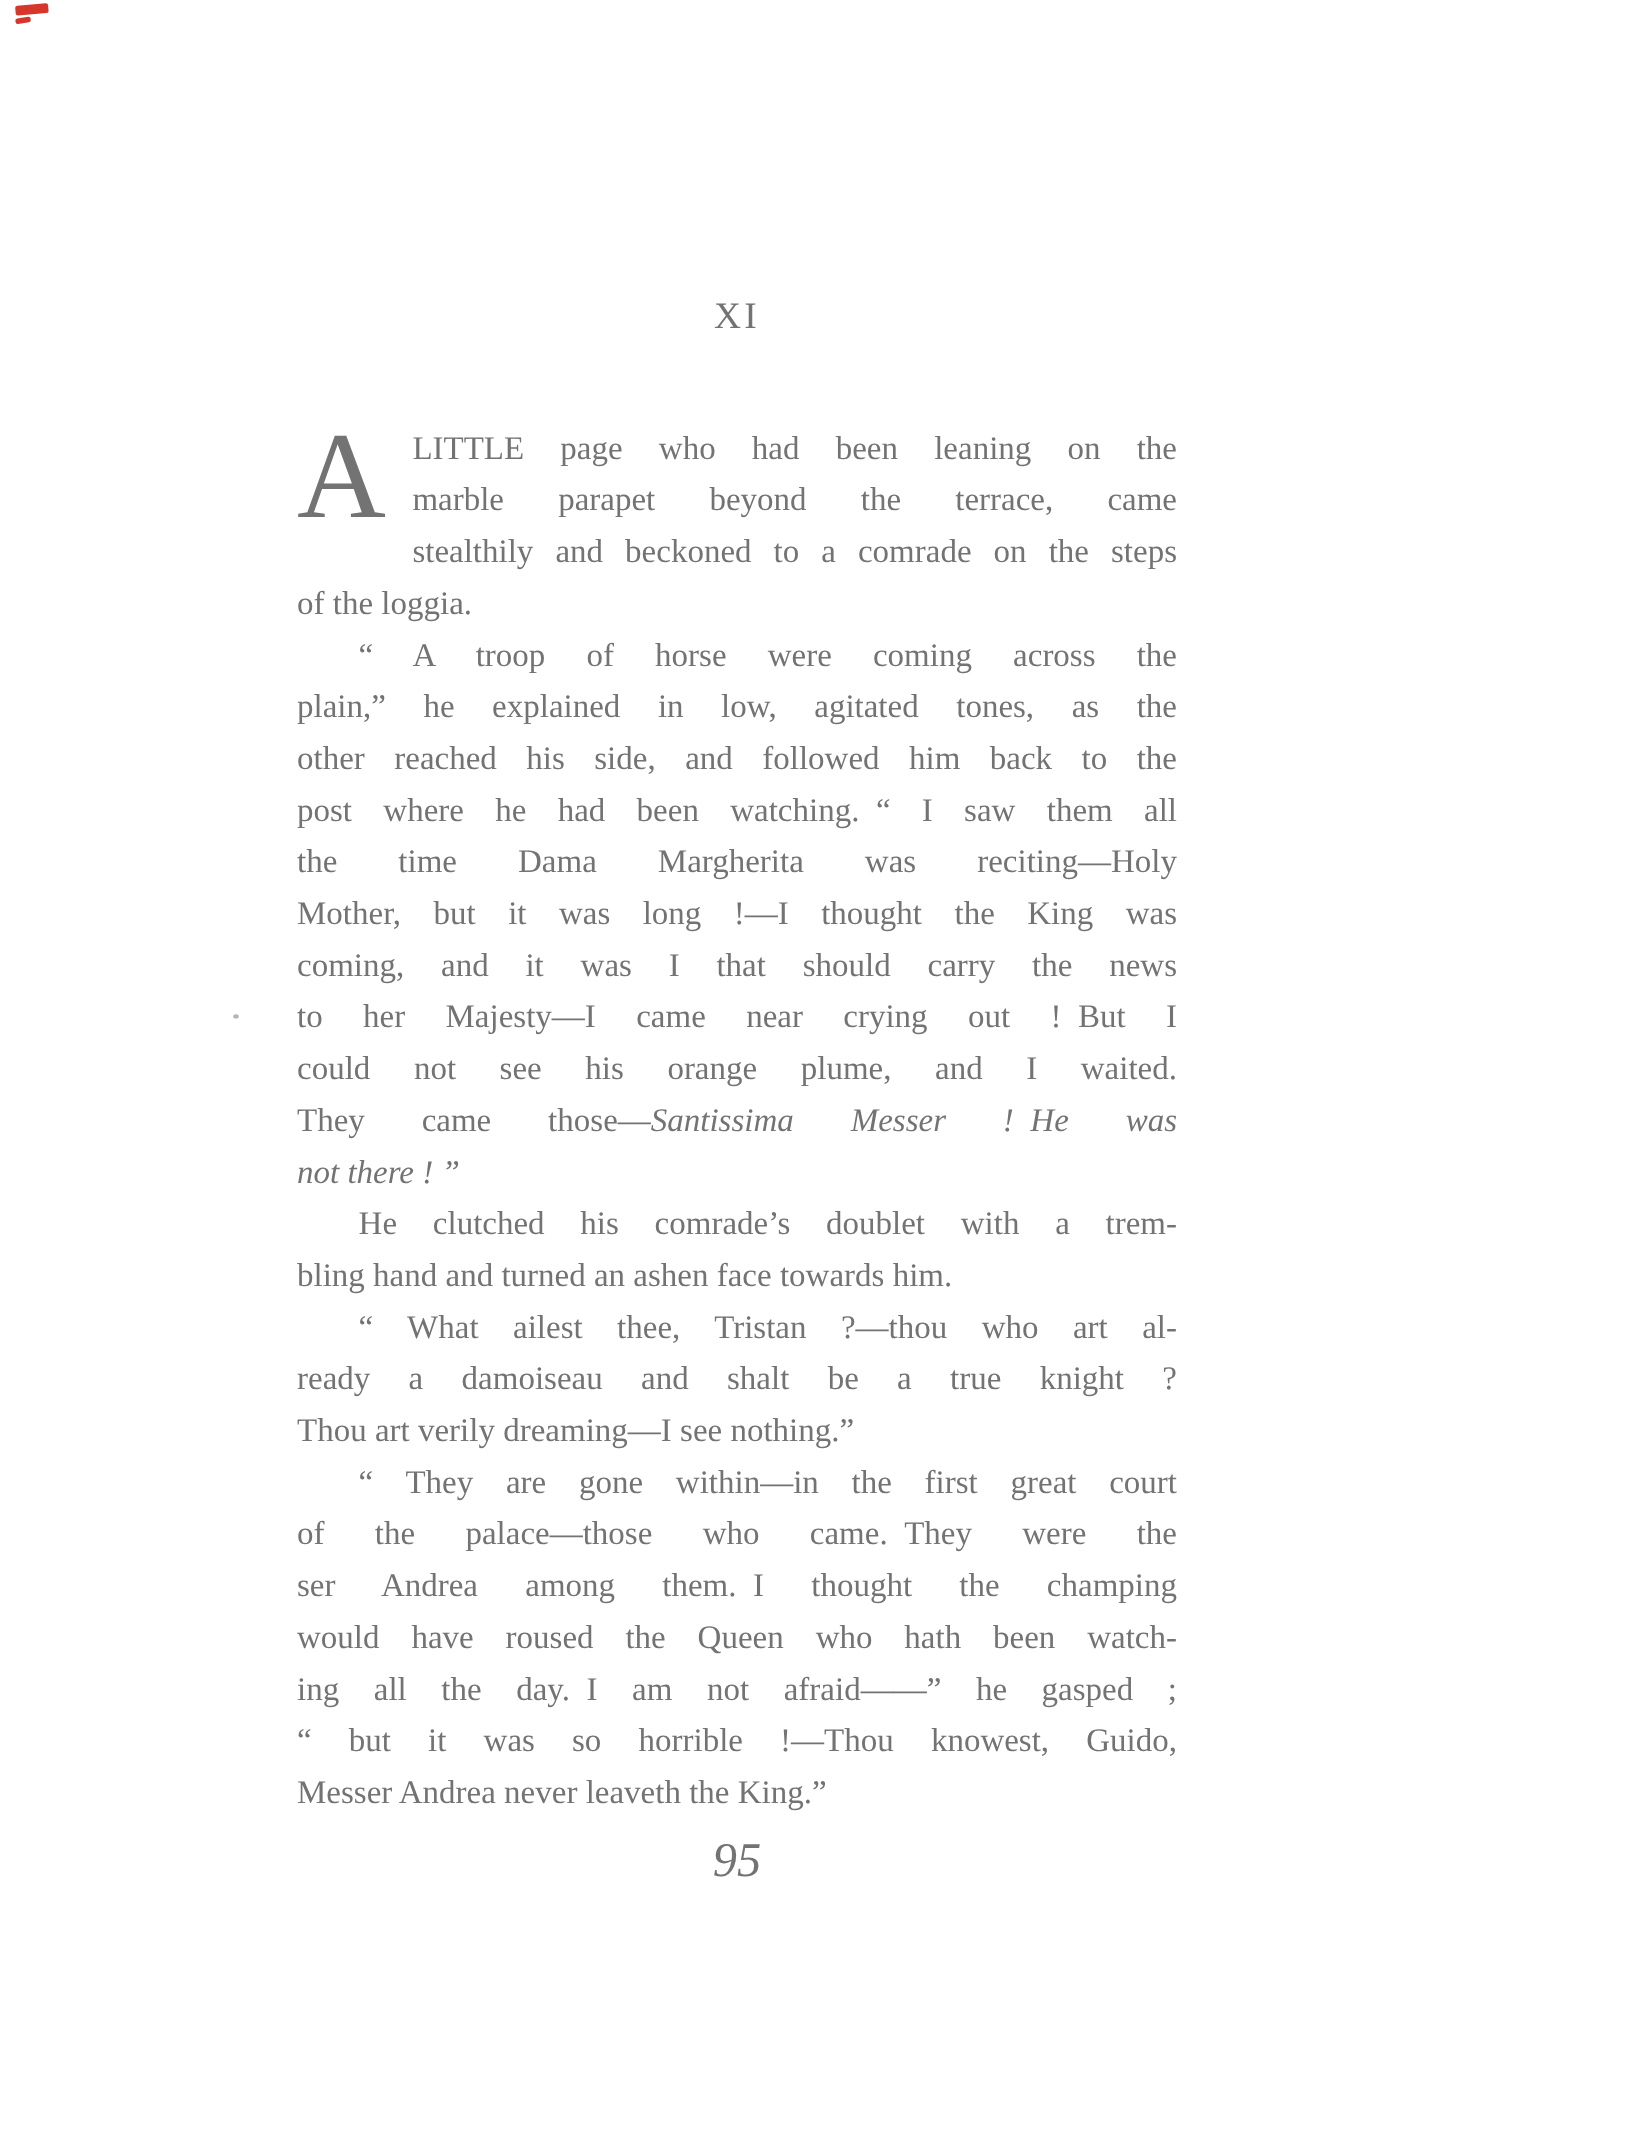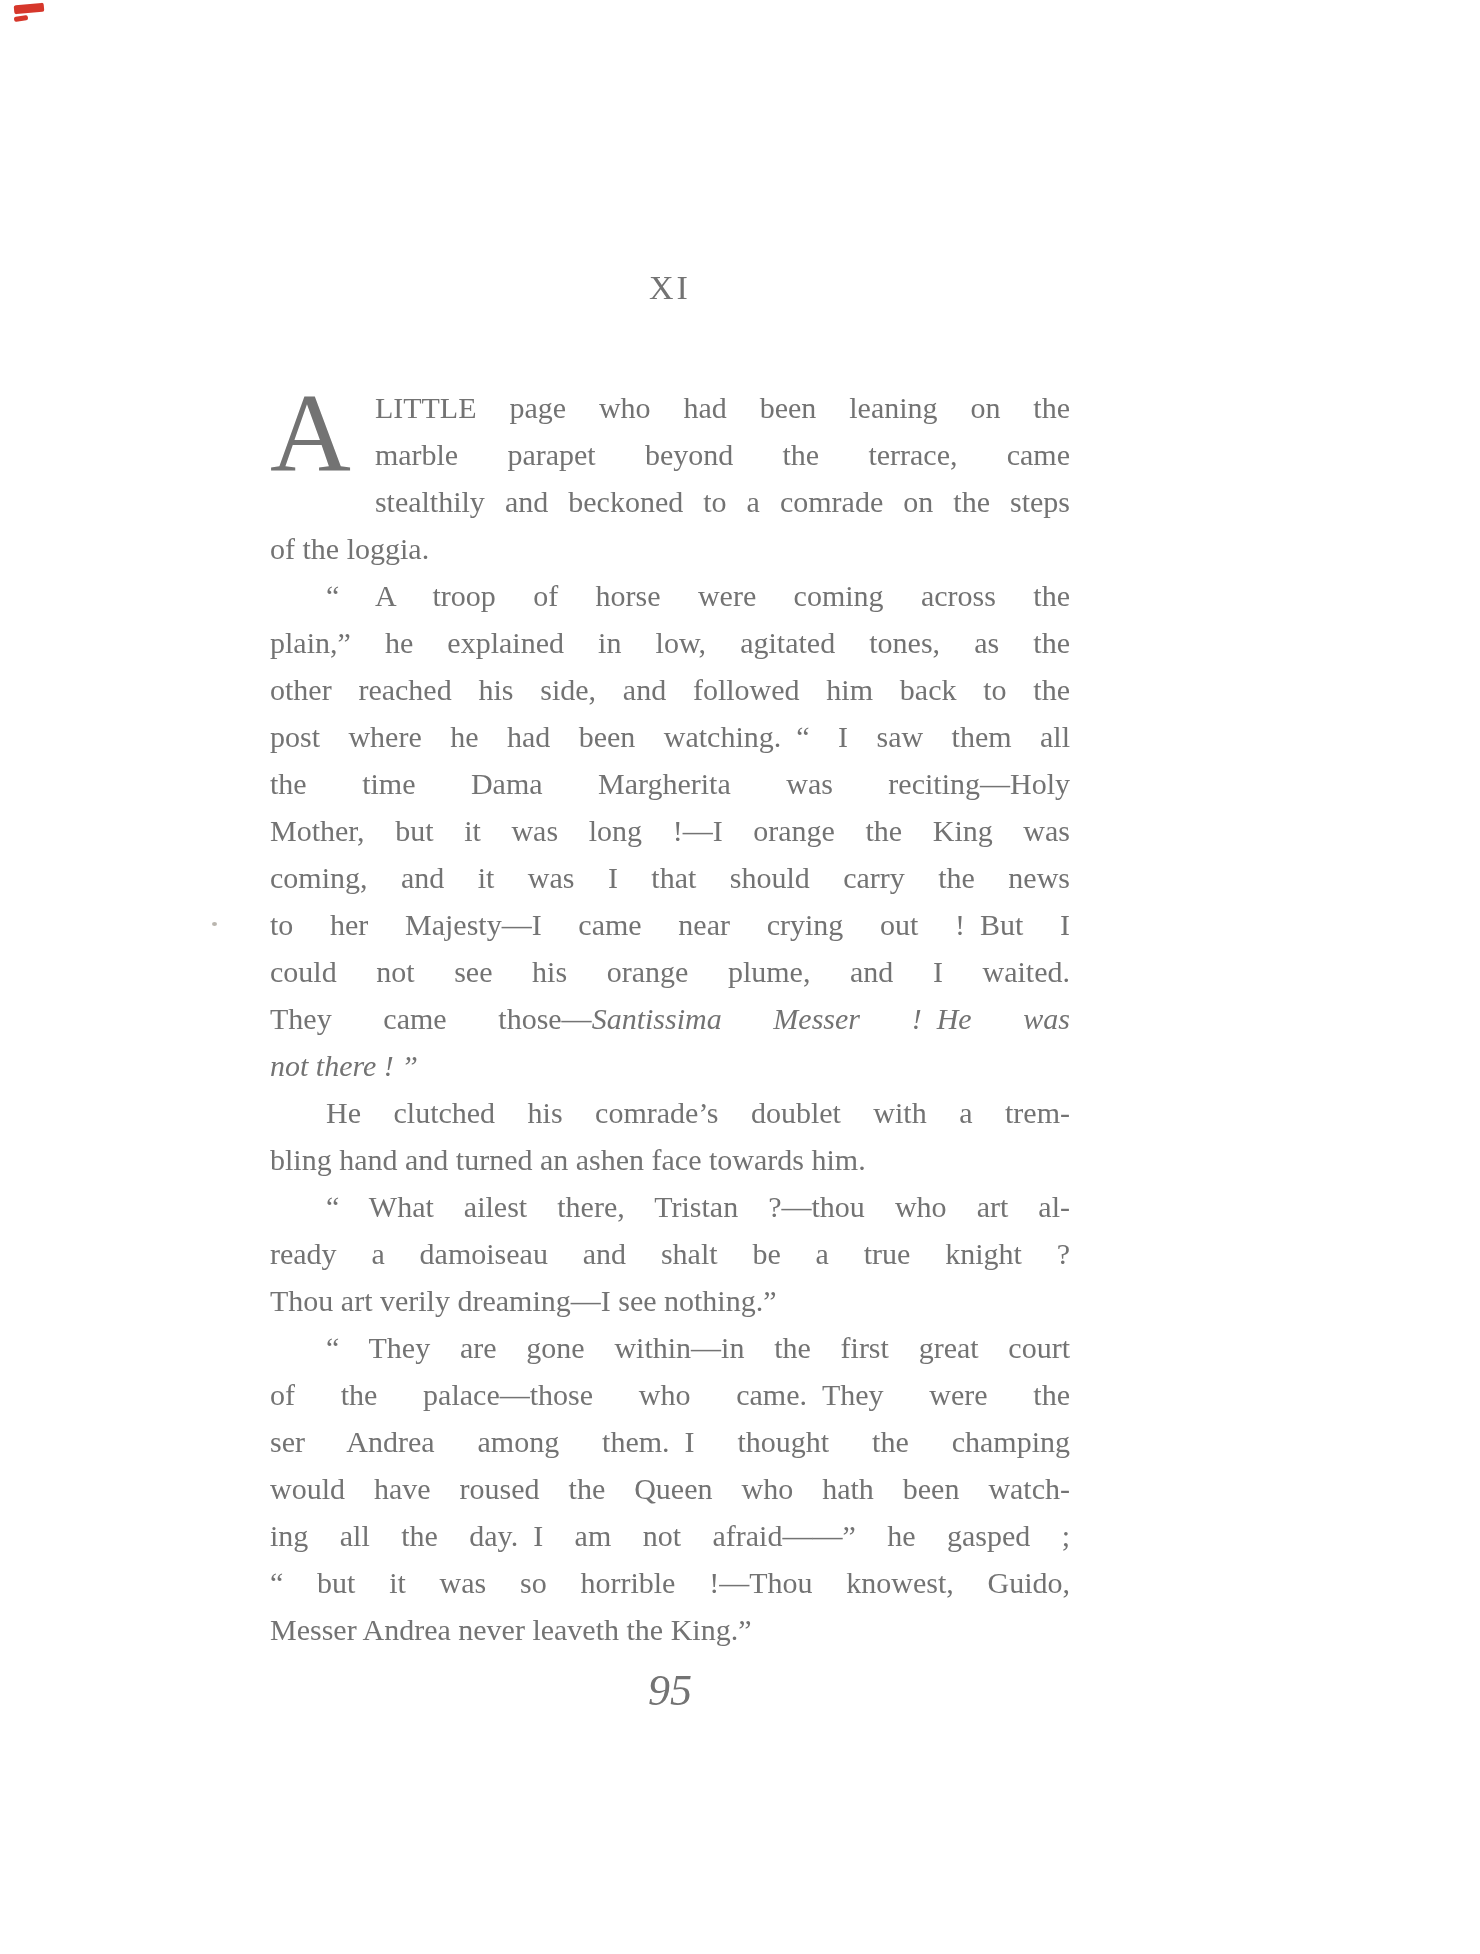--- a/index.html
+++ b/index.html
@@ -100,33 +100,33 @@
           <div class="line"><span>marble parapet beyond the terrace, came</span></div>
           <div class="line"><span>stealthily and beckoned to a comrade on the steps</span></div>
           <div class="line last"><span>of the loggia.</span></div>
         </div>
         <div class="paragraph">
           <div class="line indent"><span>“ A troop of horse were coming across the</span></div>
           <div class="line"><span>plain,” he explained in low, agitated tones, as the</span></div>
           <div class="line"><span>other reached his side, and followed him back to the</span></div>
           <div class="line"><span>post where he had been watching. “ I saw them all</span></div>
           <div class="line"><span>the time Dama Margherita was reciting—Holy</span></div>
-          <div class="line"><span>Mother, but it was long !—I orange the King was</span></div>
+          <div class="line"><span>Mother, but it was long !—I thought the King was</span></div>
           <div class="line"><span>coming, and it was I that should carry the news</span></div>
           <div class="line"><span>to her Majesty—I came near crying out ! But I</span></div>
           <div class="line"><span>could not see his orange plume, and I waited.</span></div>
           <div class="line"><span>They came those—</span><em>Santissima Messer ! He was</em></div>
           <div class="line last"><em>not there ! ”</em></div>
         </div>
         <div class="paragraph">
           <div class="line indent"><span>He clutched his comrade’s doublet with a trem-</span></div>
           <div class="line last"><span>bling hand and turned an ashen face towards him.</span></div>
         </div>
         <div class="paragraph">
-          <div class="line indent"><span>“ What ailest there, Tristan ?—thou who art al-</span></div>
+          <div class="line indent"><span>“ What ailest thee, Tristan ?—thou who art al-</span></div>
           <div class="line"><span>ready a damoiseau and shalt be a true knight ?</span></div>
           <div class="line last"><span>Thou art verily dreaming—I see nothing.”</span></div>
         </div>
         <div class="paragraph">
           <div class="line indent"><span>“ They are gone within—in the first great court</span></div>
           <div class="line"><span>of the palace—those who came. They were the</span></div>
           <div class="line"><span>ser Andrea among them. I thought the champing</span></div>
           <div class="line"><span>would have roused the Queen who hath been watch-</span></div>
           <div class="line"><span>ing all the day. I am not afraid——” he gasped ;</span></div>
           <div class="line"><span>“ but it was so horrible !—Thou knowest, Guido,</span></div>

